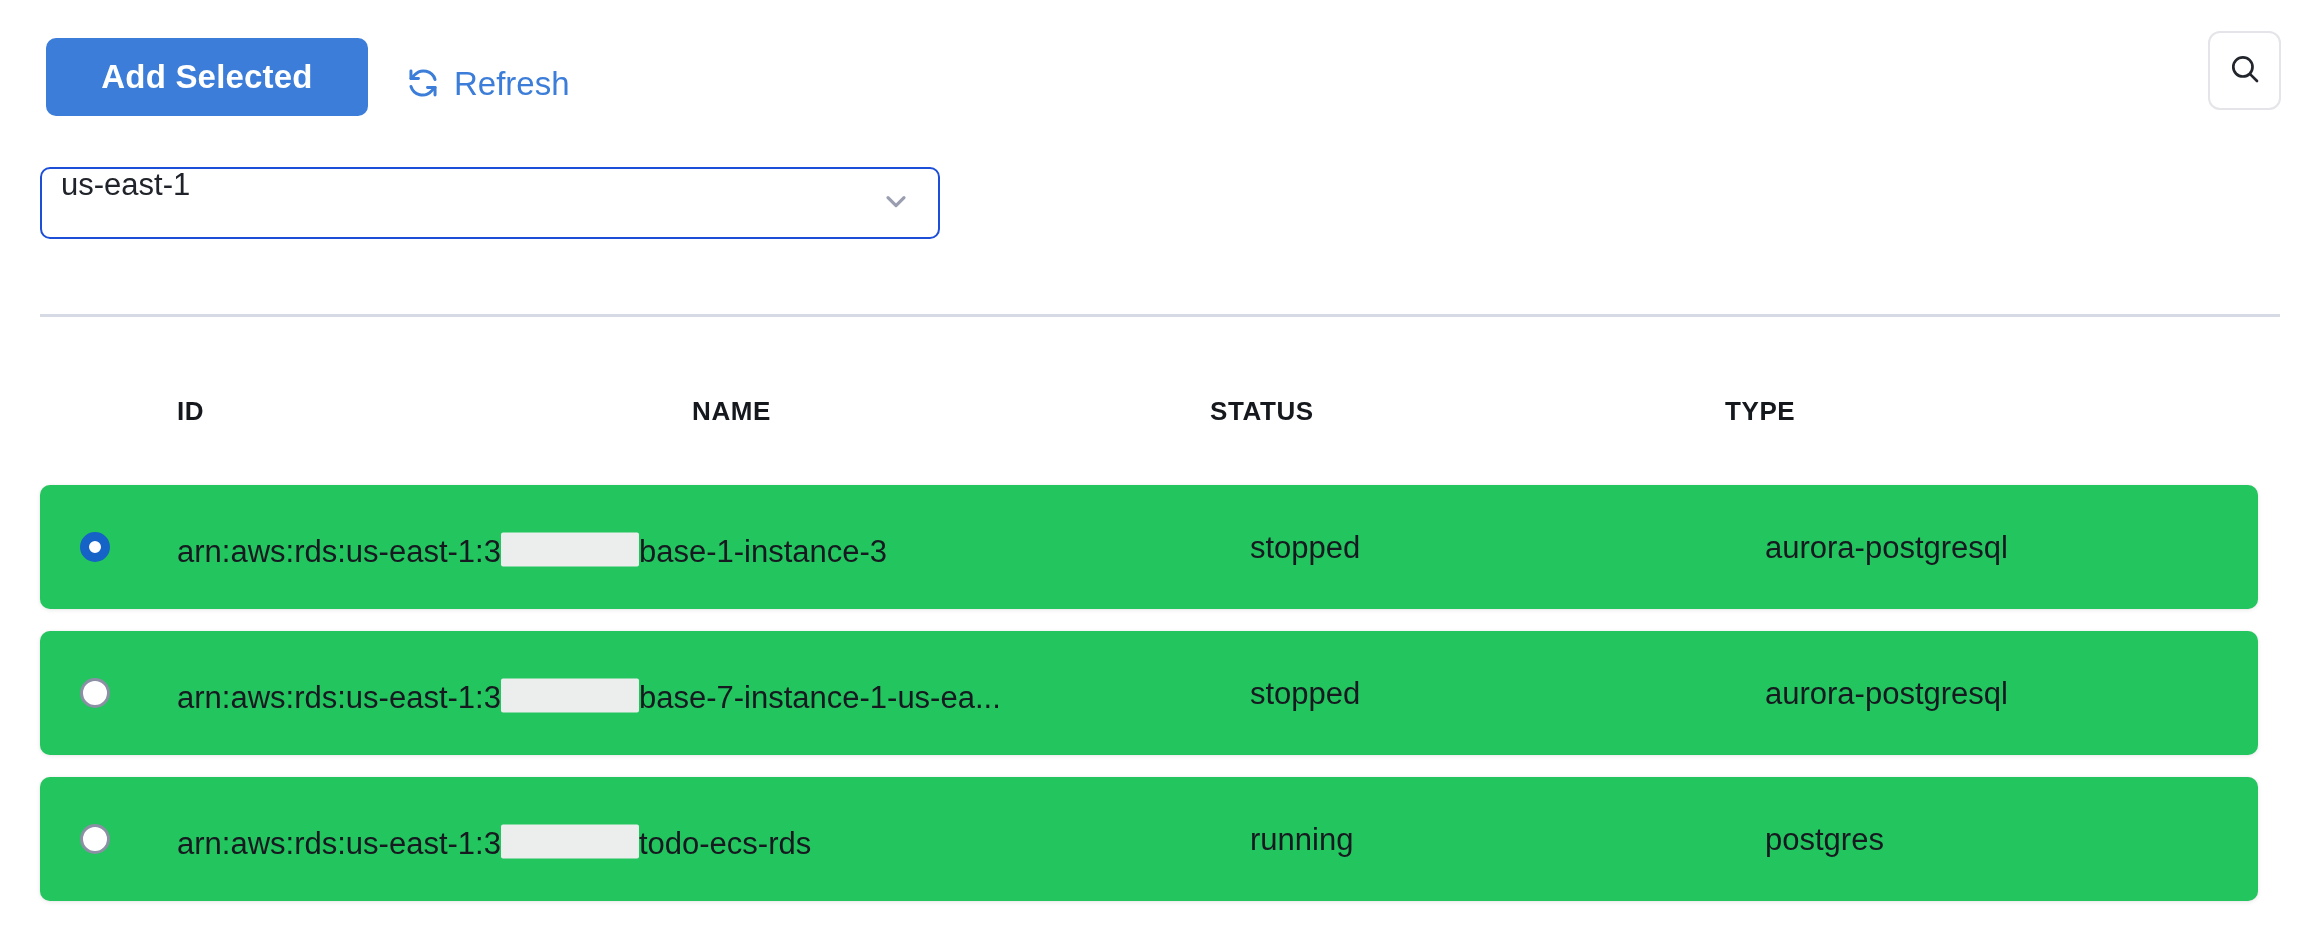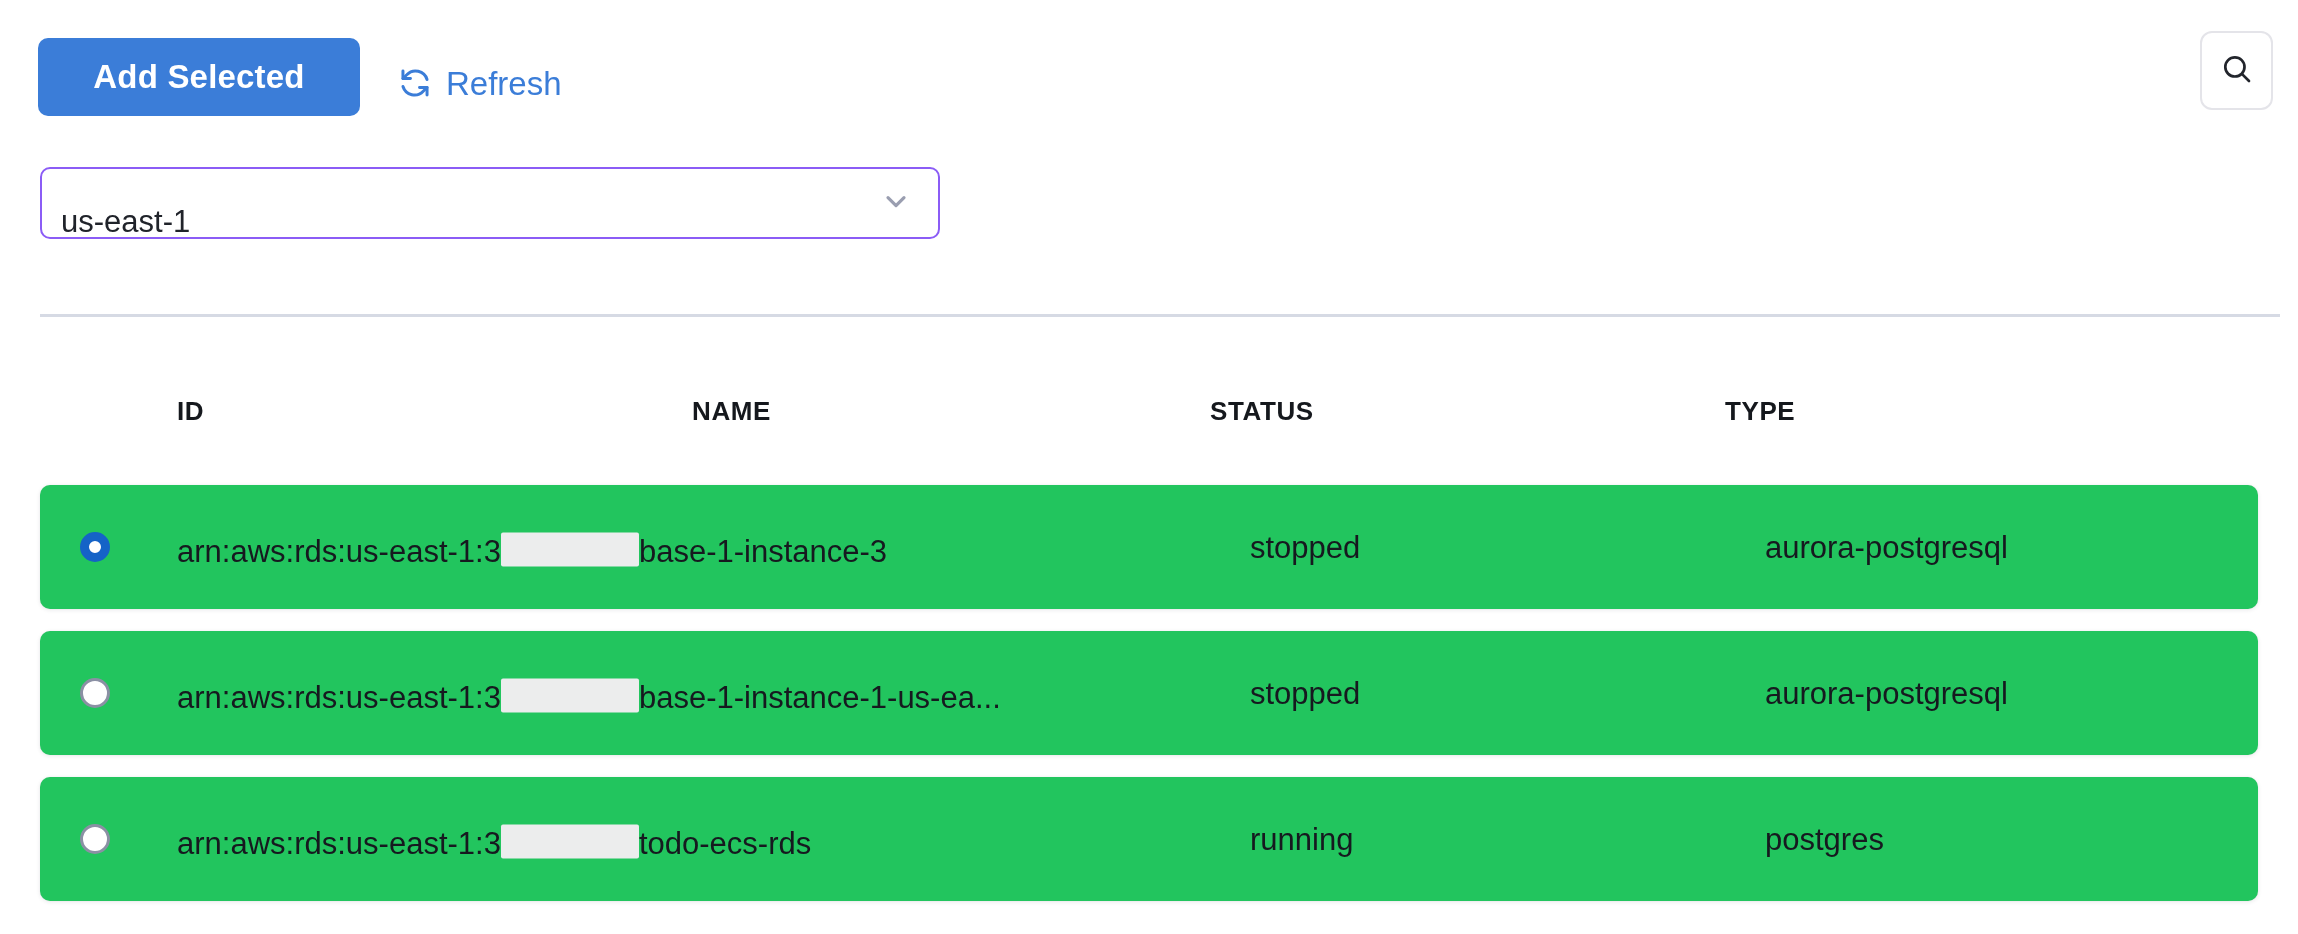--- a/index.html
+++ b/index.html
@@ -19,21 +19,21 @@
   .page {
     position: relative;
     width: 2298px;
     height: 934px;
     background: #ffffff;
   }
 
   
   .toolbar {
     position: absolute;
-    left: 0;
+    left: 8px;
     top: 0;
     width: 2108px;
     height: 140px;
   }
   .add-selected-btn {
     position: absolute;
     left: 38px;
     top: 38px;
     width: 322px;
     height: 78px;
@@ -87,26 +87,26 @@
     box-sizing: border-box;
   }
 
   
   .region-select {
     position: absolute;
     left: 40px;
     top: 167px;
     width: 900px;
     height: 72px;
-    border: 2px solid #8b5cf6;
+    border: 2px solid #1d4ed8;
     border-radius: 10px;
     background: #ffffff;
     box-sizing: border-box;
     display: flex;
-    align-items: flex-end;
+    align-items: flex-start;
     cursor: pointer;
   }
   .region-select .region-value {
     font-size: 31px;
     color: #20232a;
     margin-left: 19px;
     line-height: 1;
   }
   .region-select .chevron-down-icon {
     position: absolute;
@@ -268,21 +268,21 @@
             <span>base-1-instance-3</span>
           </div>
           <div class="cell cell-status">stopped</div>
           <div class="cell cell-type">aurora-postgresql</div>
         </div>
         <div class="row">
           <span class="row-radio off"></span>
           <div class="cell cell-id">
             <span>arn:aws:rds:us-east-1:3</span>
             <span class="redacted" style="width: 138px;"></span>
-            <span>base-1-instance-1-us-ea...</span>
+            <span>base-7-instance-1-us-ea...</span>
           </div>
           <div class="cell cell-status">stopped</div>
           <div class="cell cell-type">aurora-postgresql</div>
         </div>
         <div class="row">
           <span class="row-radio off"></span>
           <div class="cell cell-id">
             <span>arn:aws:rds:us-east-1:3</span>
             <span class="redacted" style="width: 138px;"></span>
             <span> todo-ecs-rds</span>

